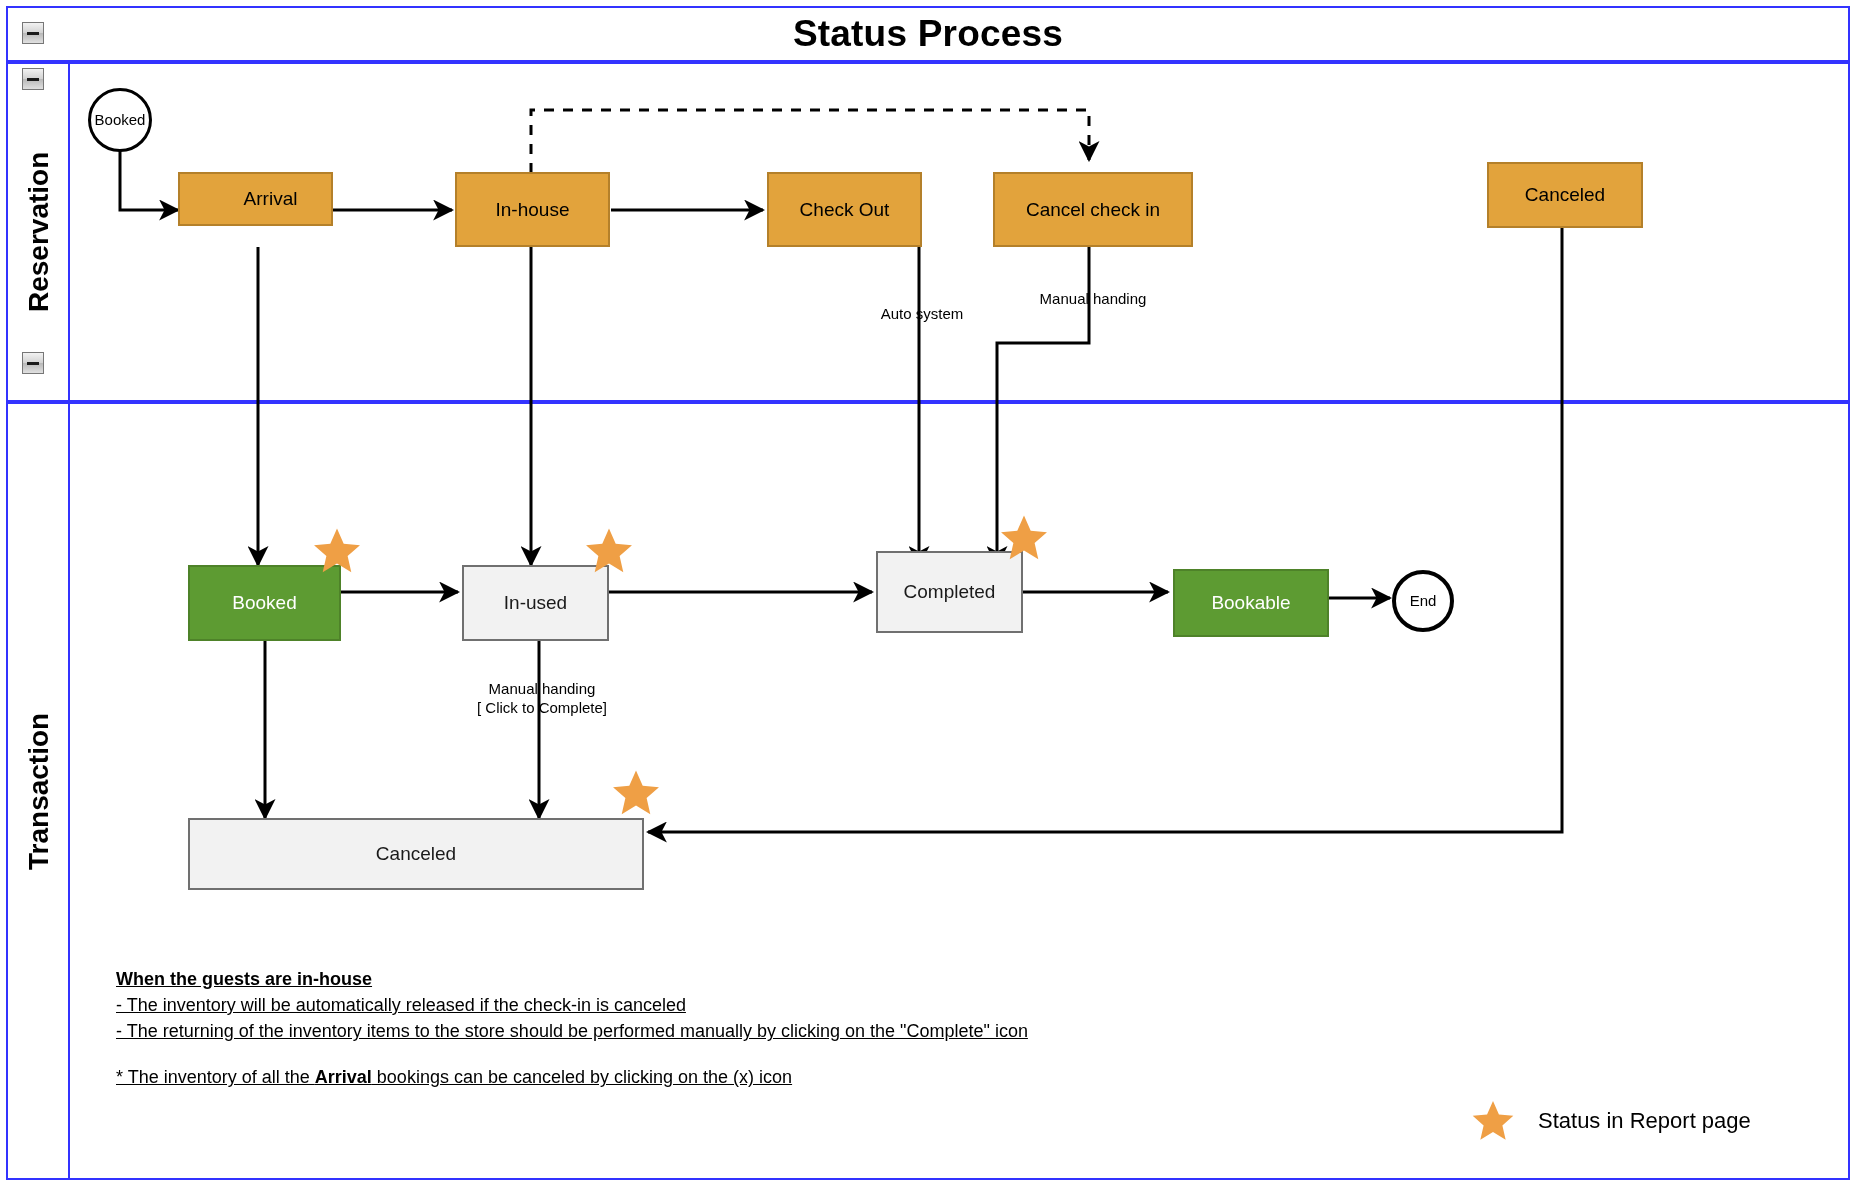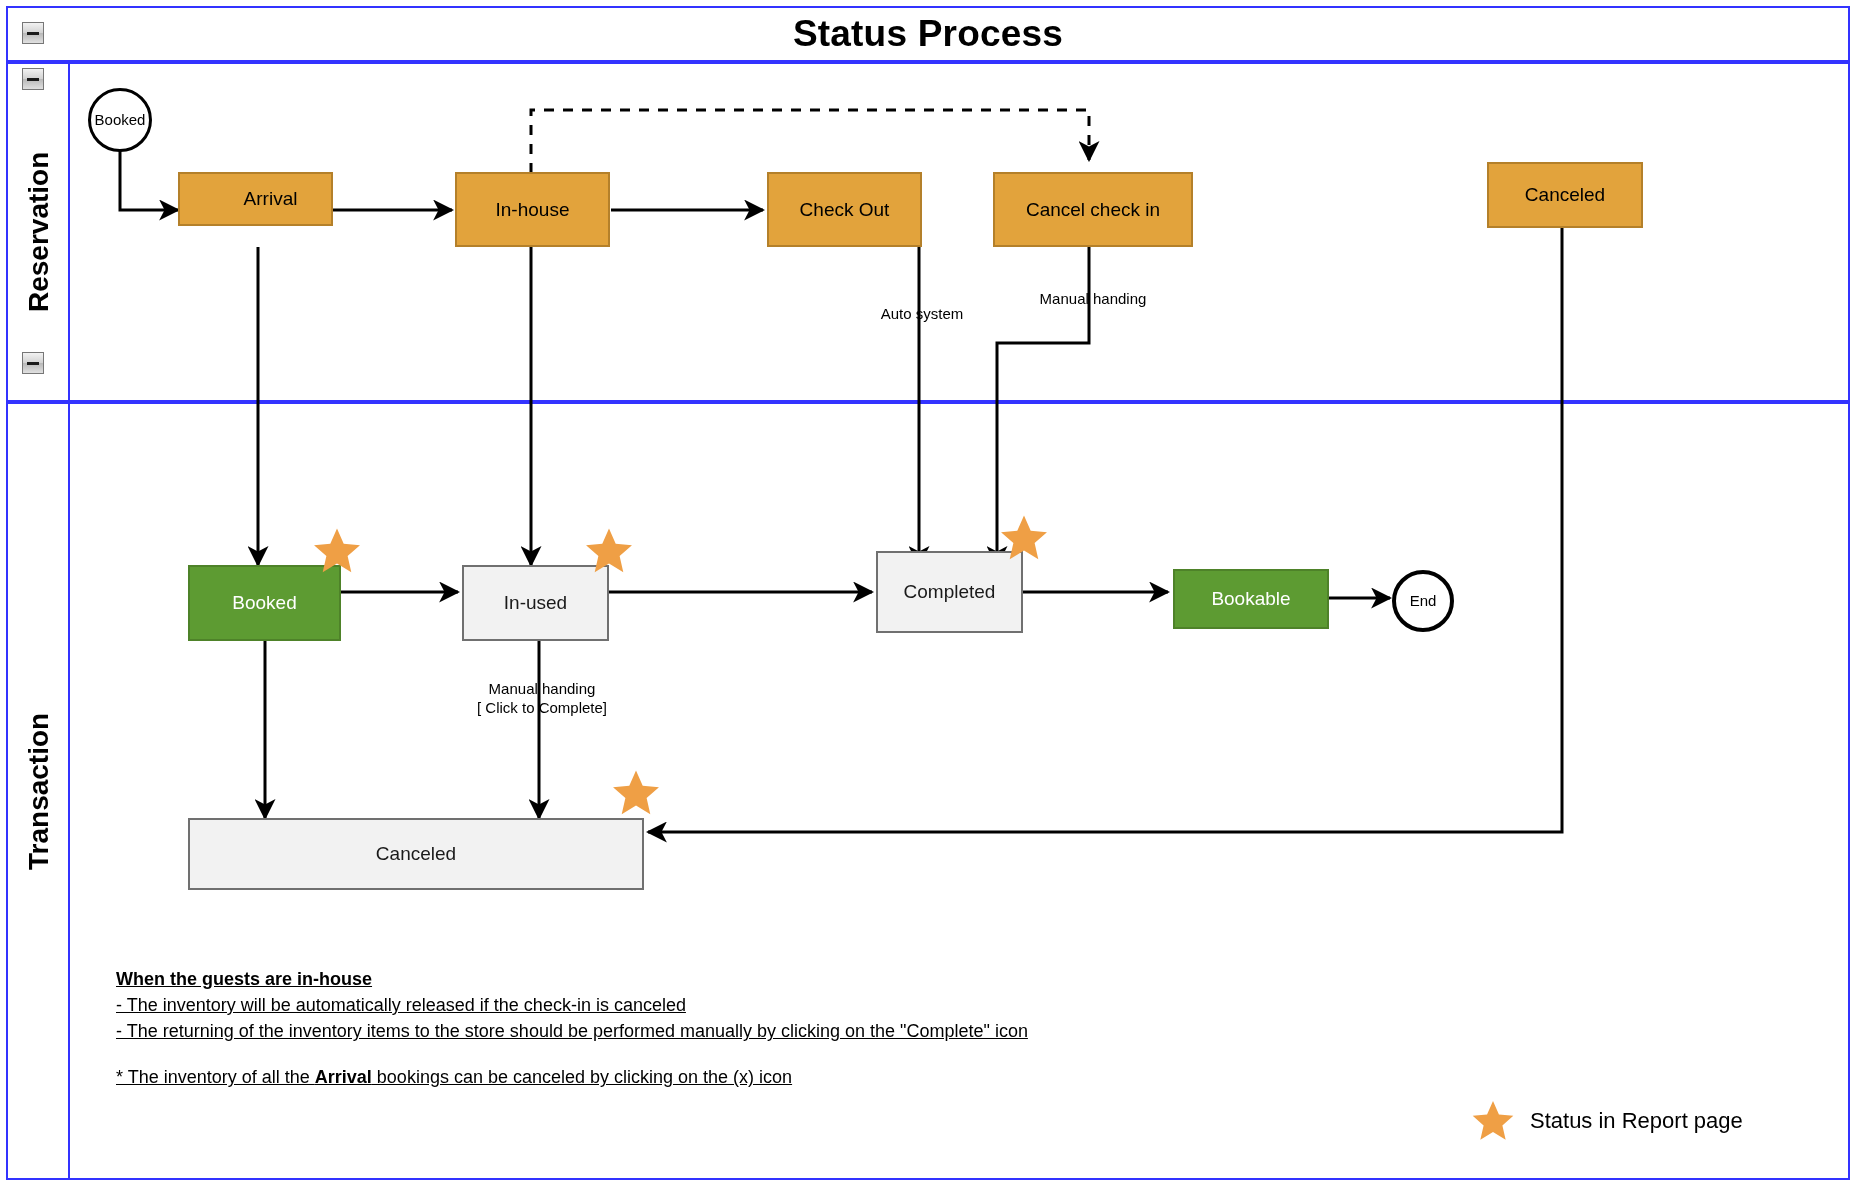--- a/index.html
+++ b/index.html
@@ -167,21 +167,21 @@
   #notes .note-head { font-weight: bold; }
   #notes .note-gap { height: 20px; }
   #notes b { font-weight: bold; }
 
   #legend {
     position: absolute;
     left: 1470px;
     top: 1098px;
     display: flex;
     align-items: center;
-    gap: 14px;
+    gap: 22px;
   }
   #legend .legend-text {
     font-size: 22px;
     color: #000000;
     white-space: nowrap;
   }
 </style>
 </head>
 <body>
 
@@ -282,21 +282,21 @@
   </div>
 
   <div class="node grey" style="left:462px; top:565px; width:147px; height:76px;">
     <span>In-used</span>
   </div>
 
   <div class="node grey" style="left:876px; top:551px; width:147px; height:82px;">
     <span>Completed</span>
   </div>
 
-  <div class="node green" style="left:1173px; top:569px; width:156px; height:60px;">
+  <div class="node green" style="left:1173px; top:569px; width:156px; height:68px;">
     <span>Bookable</span>
   </div>
 
   <div class="node circle thin" style="left:1392px; top:570px; width:62px; height:62px; border-width:4px;">
     <span>End</span>
   </div>
 
   <div class="node grey" style="left:188px; top:818px; width:456px; height:72px;">
     <span>Canceled</span>
   </div>

